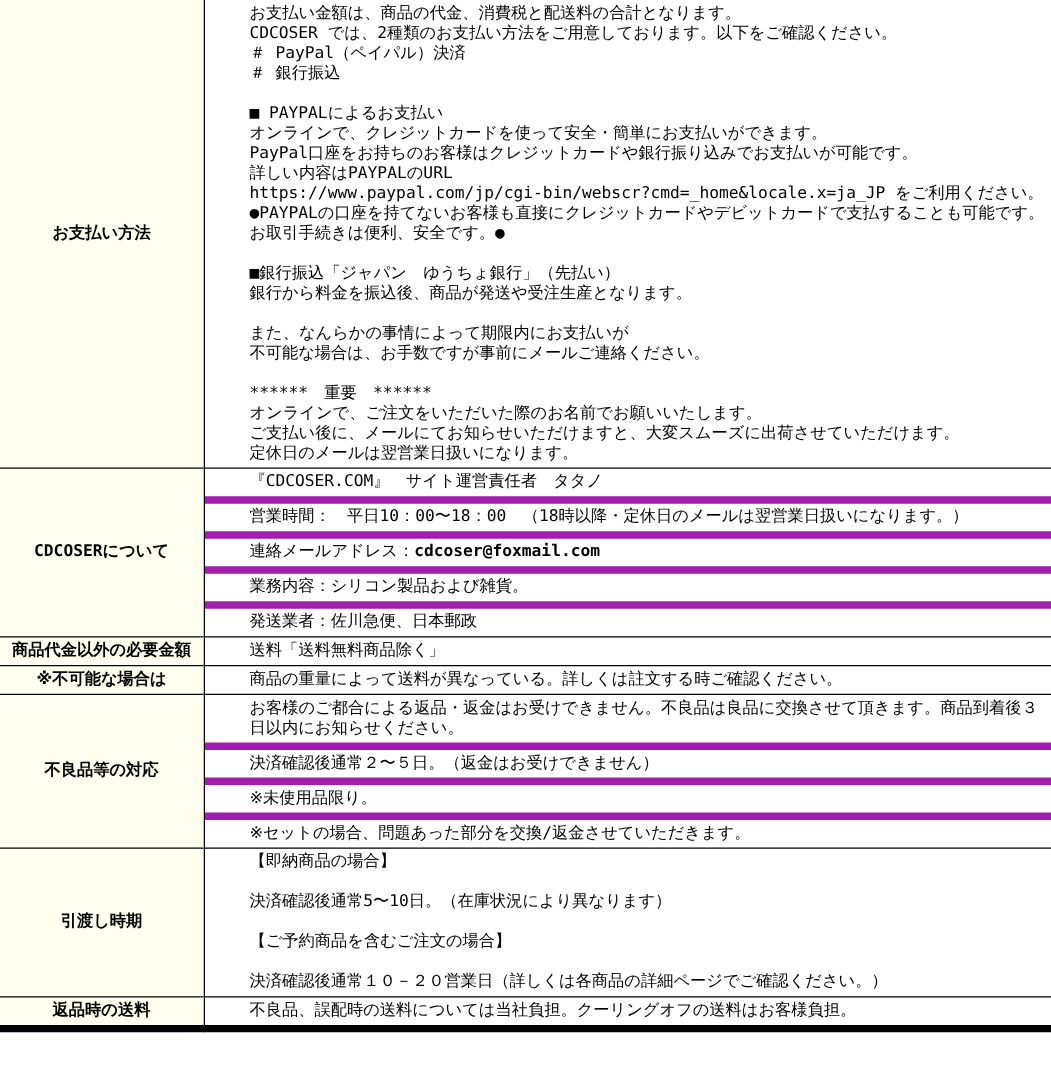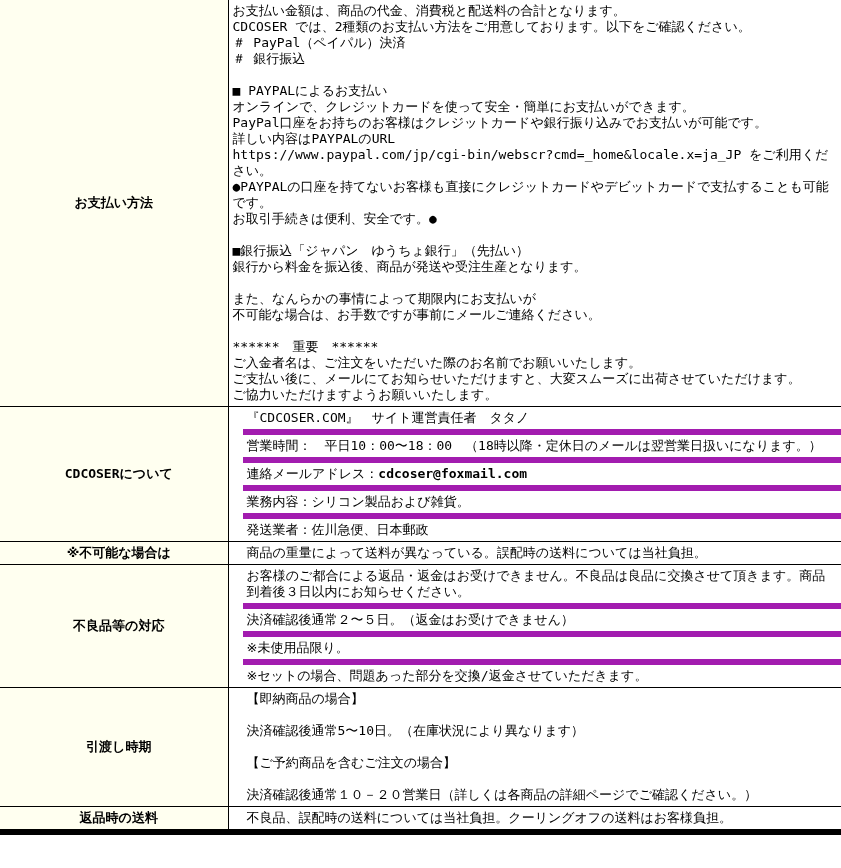--- a/index.html
+++ b/index.html
@@ -13,48 +13,47 @@
     width: 841px;
     background: #ffffff;
   }
   table.info-table {
     width: 841px;
     border-collapse: collapse;
     table-layout: fixed;
     border-bottom: 6px solid #000000;
   }
   th.label-cell {
-    width: 228px;
+    width: 163px;
     background: #fffff0;
     font-weight: bold;
     font-size: 13px;
     text-align: center;
     vertical-align: middle;
     border-right: 1px solid #000000;
     padding: 2px 4px;
     line-height: 16px;
   }
   td.content-cell {
     vertical-align: top;
     background: #ffffff;
     padding: 0;
   }
   tbody tr:not(:first-child) th,
   tbody tr:not(:first-child) td {
     border-top: 1px solid #000000;
-    padding-left: 14px;
   }
   .sub-row {
     padding: 3px 3px 3px 4px;
     line-height: 16px;
   }
   .sub-row + .sub-row {
     border-top: 6px solid #a21caf;
   }
-  .line { min-height: 16px; }
+  .line { min-height: 16px; margin-left: 32px; }
   .bold { font-weight: bold; text-align: center; }
 </style>
 </head>
 <body>
 
 <div class="page">
   <table class="info-table">
     <tbody>
         <tr>
           <th class="label-cell">お支払い方法</th>
@@ -73,23 +72,23 @@
               <div class="line"><span>●PAYPALの口座を持てないお客様も直接にクレジットカードやデビットカードで支払することも可能です。</span></div>
               <div class="line"><span>お取引手続きは便利、安全です。●</span></div>
               <div class="line">&nbsp;</div>
               <div class="line"><span>■銀行振込「ジャパン　ゆうちょ銀行」（先払い）</span></div>
               <div class="line"><span>銀行から料金を振込後、商品が発送や受注生産となります。</span></div>
               <div class="line">&nbsp;</div>
               <div class="line"><span>また、なんらかの事情によって期限内にお支払いが</span></div>
               <div class="line"><span>不可能な場合は、お手数ですが事前にメールご連絡ください。</span></div>
               <div class="line">&nbsp;</div>
               <div class="line"><span>******　重要　******</span></div>
-              <div class="line"><span>ご入金者名は、ご注文をいただいた際のお名前でお願いいたします。</span></div>
+              <div class="line"><span>オンラインで、ご注文をいただいた際のお名前でお願いいたします。</span></div>
               <div class="line"><span>ご支払い後に、メールにてお知らせいただけますと、大変スムーズに出荷させていただけます。</span></div>
-              <div class="line"><span>ご協力いただけますようお願いいたします。</span></div>
+              <div class="line"><span>定休日のメールは翌営業日扱いになります。</span></div>
             </div>
           </td>
         </tr>
         <tr>
           <th class="label-cell">CDCOSERについて</th>
           <td class="content-cell">
             <div class="sub-row">
               <div class="line"><span>『CDCOSER.COM』　サイト運営責任者　タタノ</span></div>
             </div>
             <div class="sub-row">
@@ -100,24 +99,32 @@
             </div>
             <div class="sub-row">
               <div class="line"><span>業務内容：シリコン製品および雑貨。</span></div>
             </div>
             <div class="sub-row">
               <div class="line"><span>発送業者：佐川急便、日本郵政</span></div>
             </div>
           </td>
         </tr>
         <tr>
+          <th class="label-cell">商品代金以外の必要金額</th>
+          <td class="content-cell">
+            <div class="sub-row">
+              <div class="line"><span>送料「送料無料商品除く」</span></div>
+            </div>
+          </td>
+        </tr>
+        <tr>
           <th class="label-cell">※不可能な場合は</th>
           <td class="content-cell">
             <div class="sub-row">
-              <div class="line"><span>商品の重量によって送料が異なっている。誤配時の送料については当社負担。</span></div>
+              <div class="line"><span>商品の重量によって送料が異なっている。詳しくは註文する時ご確認ください。</span></div>
             </div>
           </td>
         </tr>
         <tr>
           <th class="label-cell">不良品等の対応</th>
           <td class="content-cell">
             <div class="sub-row">
               <div class="line"><span>お客様のご都合による返品・返金はお受けできません。不良品は良品に交換させて頂きます。商品到着後３日以内にお知らせください。</span></div>
             </div>
             <div class="sub-row">

